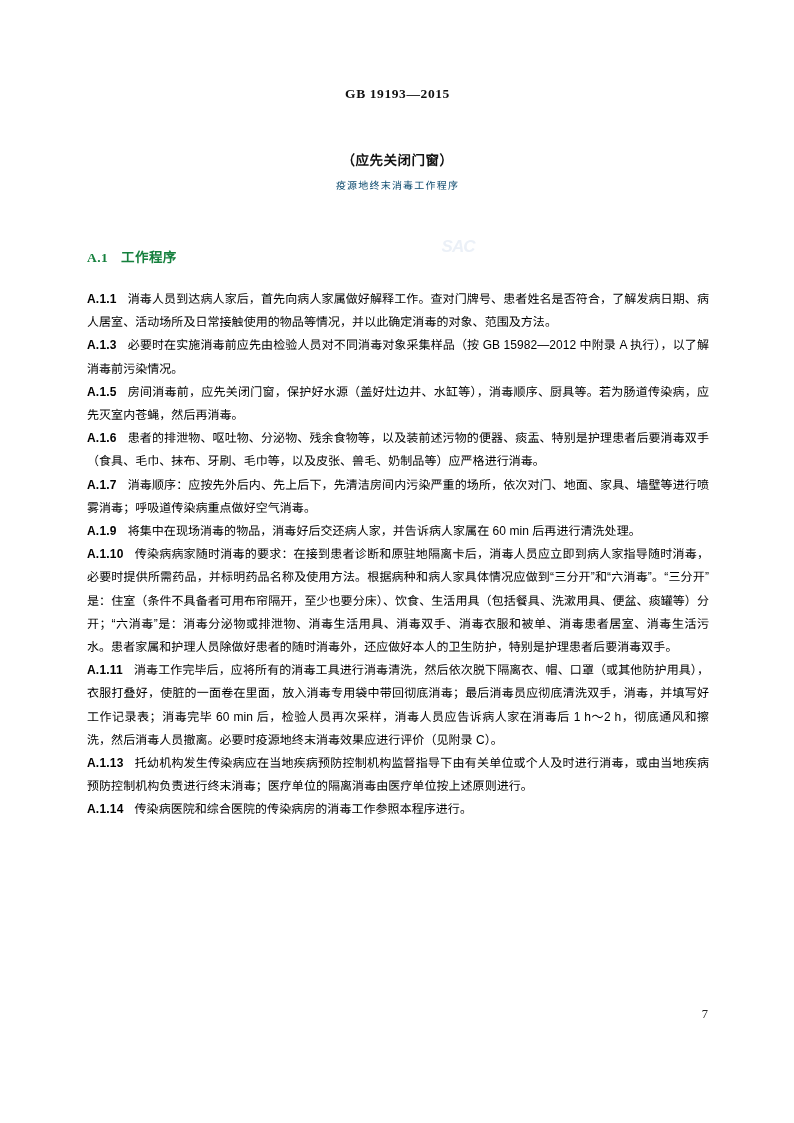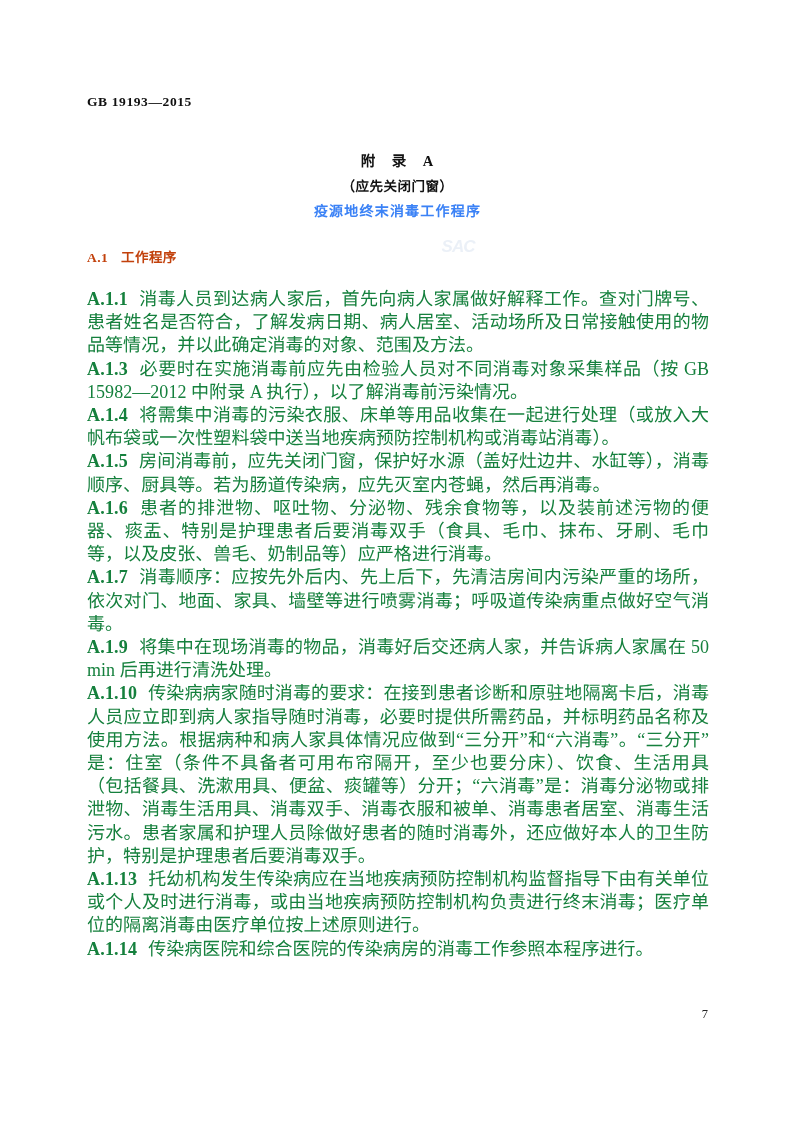--- a/index.html
+++ b/index.html
@@ -16,25 +16,25 @@
     width: 794px;
     height: 1123px;
     background: #ffffff;
     overflow: hidden;
     box-sizing: border-box;
   }
 
   
   .page-header {
     position: absolute;
-    top: 92px;
+    top: 84px;
     left: 87px;
     right: 86px;
     height: 20px;
-    text-align: left;
+    text-align: center;
   }
   .std-number {
     font-family: "Liberation Serif", "DejaVu Serif", serif;
     font-size: 13.5px;
     font-weight: bold;
     letter-spacing: 0.6px;
     color: #111111;
     white-space: nowrap;
   }
 
@@ -57,24 +57,24 @@
   .annex-kind {
     font-family: "Liberation Serif", "DejaVu Serif", serif;
     font-size: 13.5px;
     font-weight: bold;
     letter-spacing: 0.5px;
     color: #111111;
     line-height: 25px;
   }
   .annex-name {
     font-family: "Liberation Serif", "DejaVu Serif", serif;
-    font-size: 14px;
-    font-weight: bold;
+    font-size: 10px;
+    font-weight: normal;
     letter-spacing: 1.2px;
-    color: #3b82f6;
+    color: #0c4a6e;
     line-height: 25px;
   }
 
   
   .watermark {
     position: absolute;
     top: 228px;
     left: 432px;
     width: 52px;
     height: 38px;
@@ -94,39 +94,39 @@
     filter: blur(0.6px);
   }
 
   
   .clause-heading {
     position: absolute;
     top: 246px;
     left: 87px;
     font-size: 13.5px;
     font-weight: bold;
-    color: #c2410c;
+    color: #15803d;
     letter-spacing: 0.4px;
   }
   .clause-heading .num {
     margin-right: 13px;
   }
 
   
   .body-text {
     position: absolute;
     top: 288px;
     left: 87px;
     width: 622px;
   }
   .para {
-    font-family: Liberation Serif, serif;
-    font-size: 18px;
+    font-family: Liberation Sans, sans-serif;
+    font-size: 12px;
     line-height: 23.2px;
-    color: #15803d;
+    color: #000000;
     text-align: justify;
     text-justify: inter-ideograph;
     margin: 0;
     letter-spacing: 0.05px;
   }
   .para .pnum {
     font-weight: bold;
     letter-spacing: 0.2px;
   }
   .para .pgap {
@@ -149,42 +149,41 @@
 </head>
 <body>
 
 <div class="page">
 
   <div class="page-header">
     <span class="std-number">GB 19193—2015</span>
   </div>
 
   <div class="annex-title-block">
-    <div class="annex-label">附　录　A</div>
     <div class="annex-kind">（应先关闭门窗）</div>
     <div class="annex-name">疫源地终末消毒工作程序</div>
   </div>
 
   <div class="watermark">
     <div class="watermark-text">SAC</div>
   </div>
 
   <div class="clause-heading">
     <span class="num">A.1</span><span>工作程序</span>
   </div>
 
   <div class="body-text" id="body-text">
       <p class="para"><span class="pnum">A.1.1</span><span class="pgap"></span><span>消毒人员到达病人家后，首先向病人家属做好解释工作。查对门牌号、患者姓名是否符合，了解发病日期、病人居室、活动场所及日常接触使用的物品等情况，并以此确定消毒的对象、范围及方法。</span></p>
       <p class="para"><span class="pnum">A.1.3</span><span class="pgap"></span><span>必要时在实施消毒前应先由检验人员对不同消毒对象采集样品（按 GB 15982—2012 中附录 A 执行），以了解消毒前污染情况。</span></p>
-      <p class="para"><span class="pnum">A.1.4</span><span class="pgap"></span><span>将需集中消毒的污染衣服、床单等用品收集在一起进行处理（或放入大帆布袋或一次性塑料袋中送当地疾病预防控制机构或消毒站消毒）。</span></p>
       <p class="para"><span class="pnum">A.1.5</span><span class="pgap"></span><span>房间消毒前，应先关闭门窗，保护好水源（盖好灶边井、水缸等），消毒顺序、厨具等。若为肠道传染病，应先灭室内苍蝇，然后再消毒。</span></p>
       <p class="para"><span class="pnum">A.1.6</span><span class="pgap"></span><span>患者的排泄物、呕吐物、分泌物、残余食物等，以及装前述污物的便器、痰盂、特别是护理患者后要消毒双手（食具、毛巾、抹布、牙刷、毛巾等，以及皮张、兽毛、奶制品等）应严格进行消毒。</span></p>
       <p class="para"><span class="pnum">A.1.7</span><span class="pgap"></span><span>消毒顺序：应按先外后内、先上后下，先清洁房间内污染严重的场所，依次对门、地面、家具、墙壁等进行喷雾消毒；呼吸道传染病重点做好空气消毒。</span></p>
-      <p class="para"><span class="pnum">A.1.9</span><span class="pgap"></span><span>将集中在现场消毒的物品，消毒好后交还病人家，并告诉病人家属在 50 min 后再进行清洗处理。</span></p>
+      <p class="para"><span class="pnum">A.1.9</span><span class="pgap"></span><span>将集中在现场消毒的物品，消毒好后交还病人家，并告诉病人家属在 60 min 后再进行清洗处理。</span></p>
       <p class="para"><span class="pnum">A.1.10</span><span class="pgap"></span><span>传染病病家随时消毒的要求：在接到患者诊断和原驻地隔离卡后，消毒人员应立即到病人家指导随时消毒，必要时提供所需药品，并标明药品名称及使用方法。根据病种和病人家具体情况应做到“三分开”和“六消毒”。“三分开”是：住室（条件不具备者可用布帘隔开，至少也要分床）、饮食、生活用具（包括餐具、洗漱用具、便盆、痰罐等）分开；“六消毒”是：消毒分泌物或排泄物、消毒生活用具、消毒双手、消毒衣服和被单、消毒患者居室、消毒生活污水。患者家属和护理人员除做好患者的随时消毒外，还应做好本人的卫生防护，特别是护理患者后要消毒双手。</span></p>
+      <p class="para"><span class="pnum">A.1.11</span><span class="pgap"></span><span>消毒工作完毕后，应将所有的消毒工具进行消毒清洗，然后依次脱下隔离衣、帽、口罩（或其他防护用具），衣服打叠好，使脏的一面卷在里面，放入消毒专用袋中带回彻底消毒；最后消毒员应彻底清洗双手，消毒，并填写好工作记录表；消毒完毕 60 min 后，检验人员再次采样，消毒人员应告诉病人家在消毒后 1 h～2 h，彻底通风和擦洗，然后消毒人员撤离。必要时疫源地终末消毒效果应进行评价（见附录 C）。</span></p>
       <p class="para"><span class="pnum">A.1.13</span><span class="pgap"></span><span>托幼机构发生传染病应在当地疾病预防控制机构监督指导下由有关单位或个人及时进行消毒，或由当地疾病预防控制机构负责进行终末消毒；医疗单位的隔离消毒由医疗单位按上述原则进行。</span></p>
       <p class="para"><span class="pnum">A.1.14</span><span class="pgap"></span><span>传染病医院和综合医院的传染病房的消毒工作参照本程序进行。</span></p>
     </div>
 
   <div class="folio">
     <span>7</span>
   </div>
 
 </div>
 

